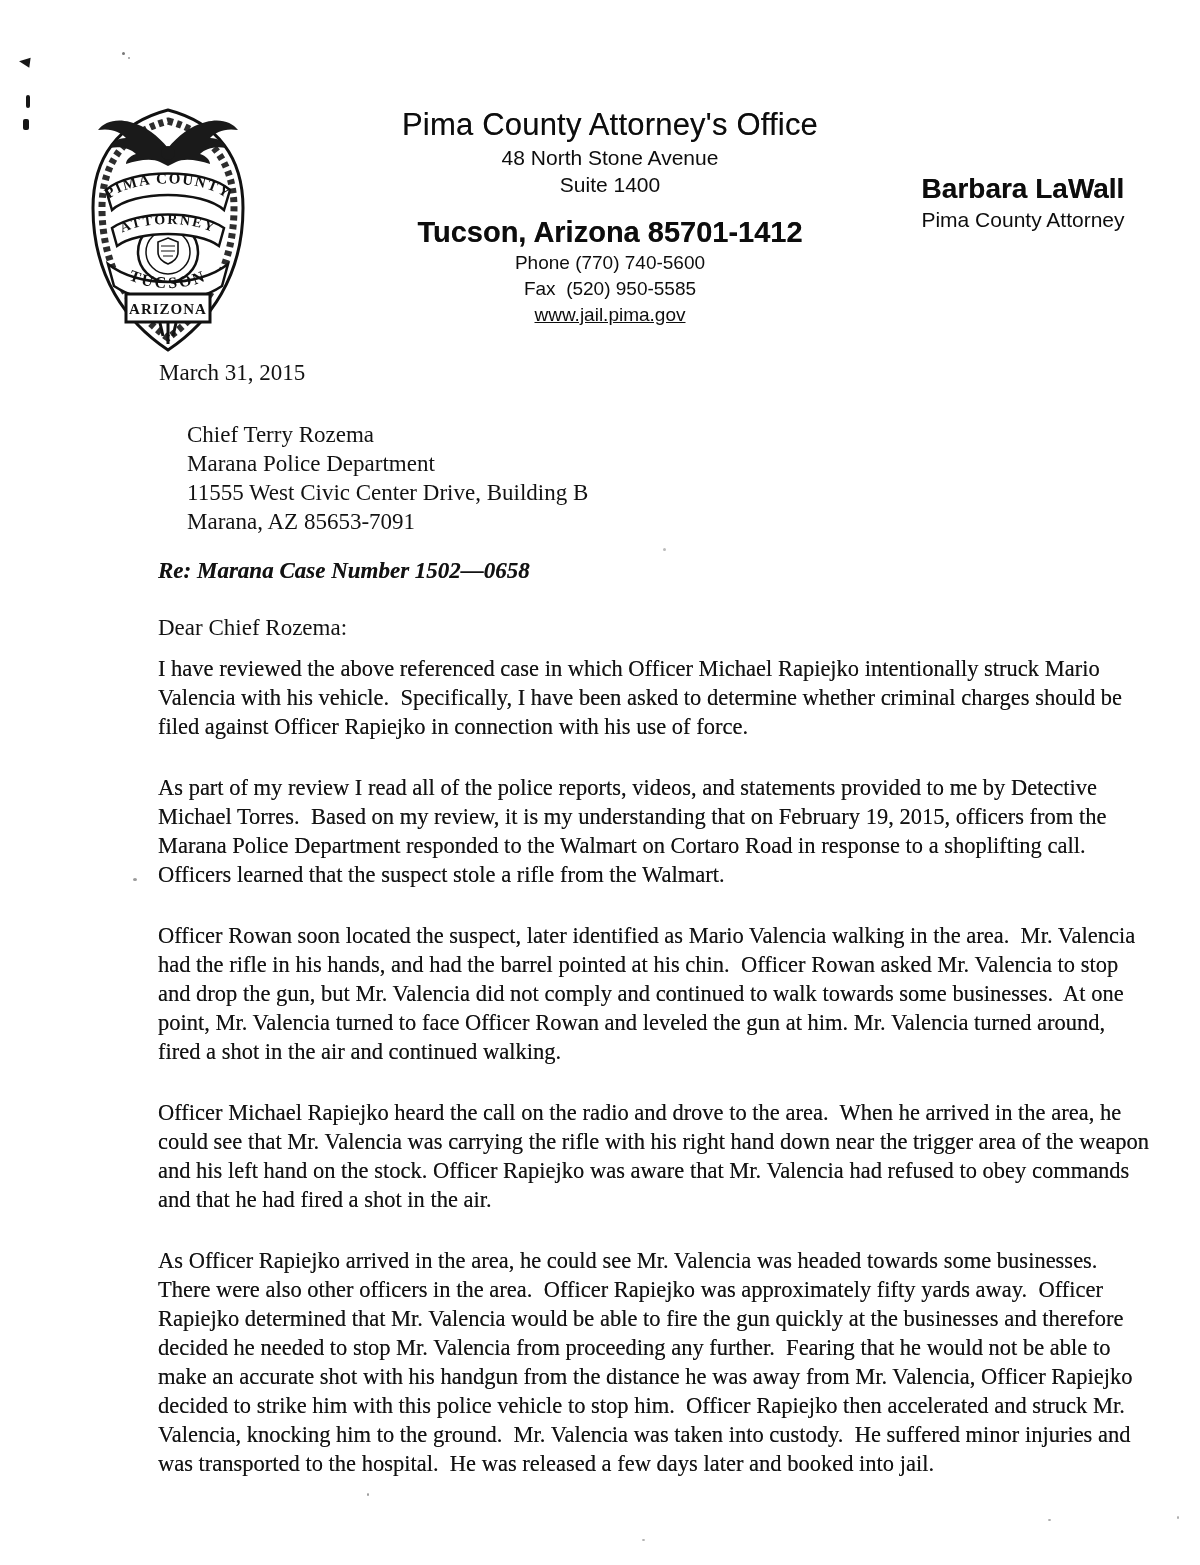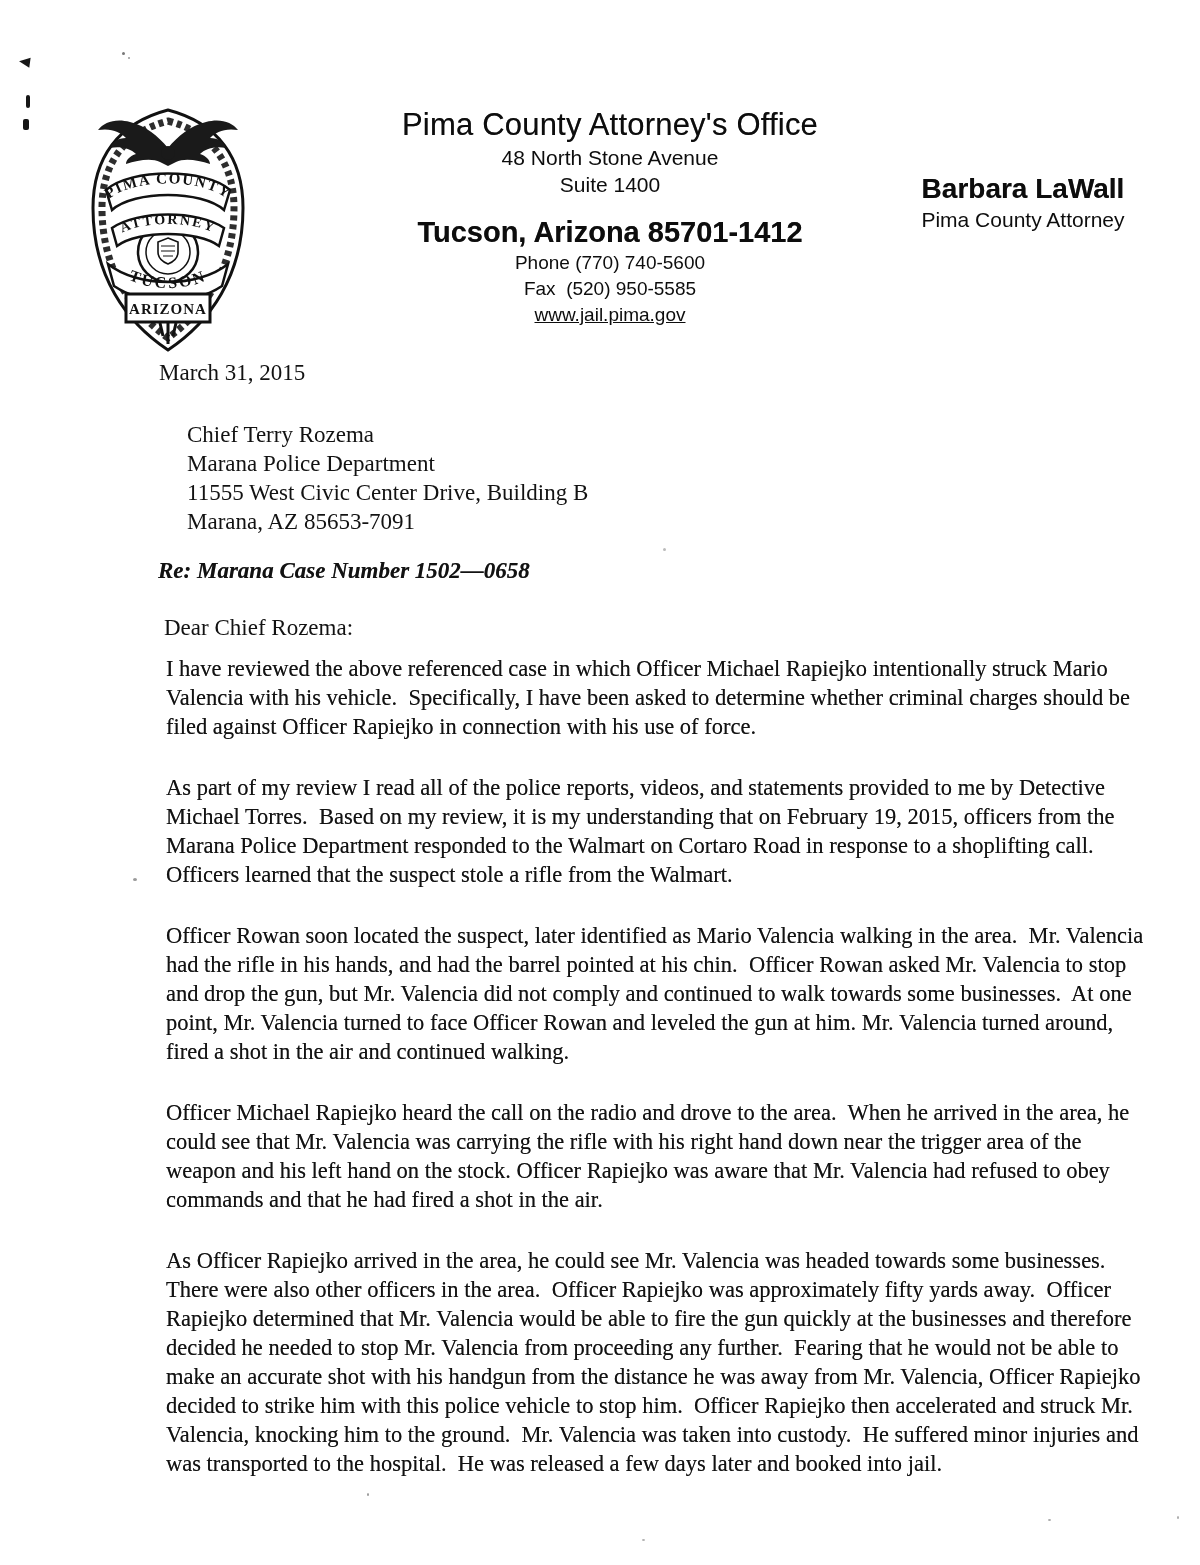--- a/index.html
+++ b/index.html
@@ -68,28 +68,28 @@
     font-size: 23px; line-height: 29px; margin-left: 29px;
   }
   .subject {
     position: absolute; left: 158px; top: 556px;
     font-size: 23px; line-height: 29px;
     font-weight: bold; font-style: italic;
     text-shadow: 0 0 0.5px rgba(0,0,0,.5);
   }
   .salutation {
     position: absolute; left: 158px; top: 613px;
-    font-size: 23px; line-height: 29px; margin-left: 6px;
+    font-size: 23px; line-height: 29px;
   }
   .body-block {
     position: absolute; left: 158px; top: 654px;
     width: 995px;
   }
   .body-block p {
-    margin: 0 0 32px 8px;
+    margin: 0 0 32px 0;
     font-size: 22.5px;
     line-height: 29px;
     white-space: pre-wrap;
     text-shadow: 0 0 0.45px rgba(0,0,0,.55);
   }
 
   
   .badge-text {
     font-family: "Liberation Serif", "DejaVu Serif", serif;
     font-weight: bold;

